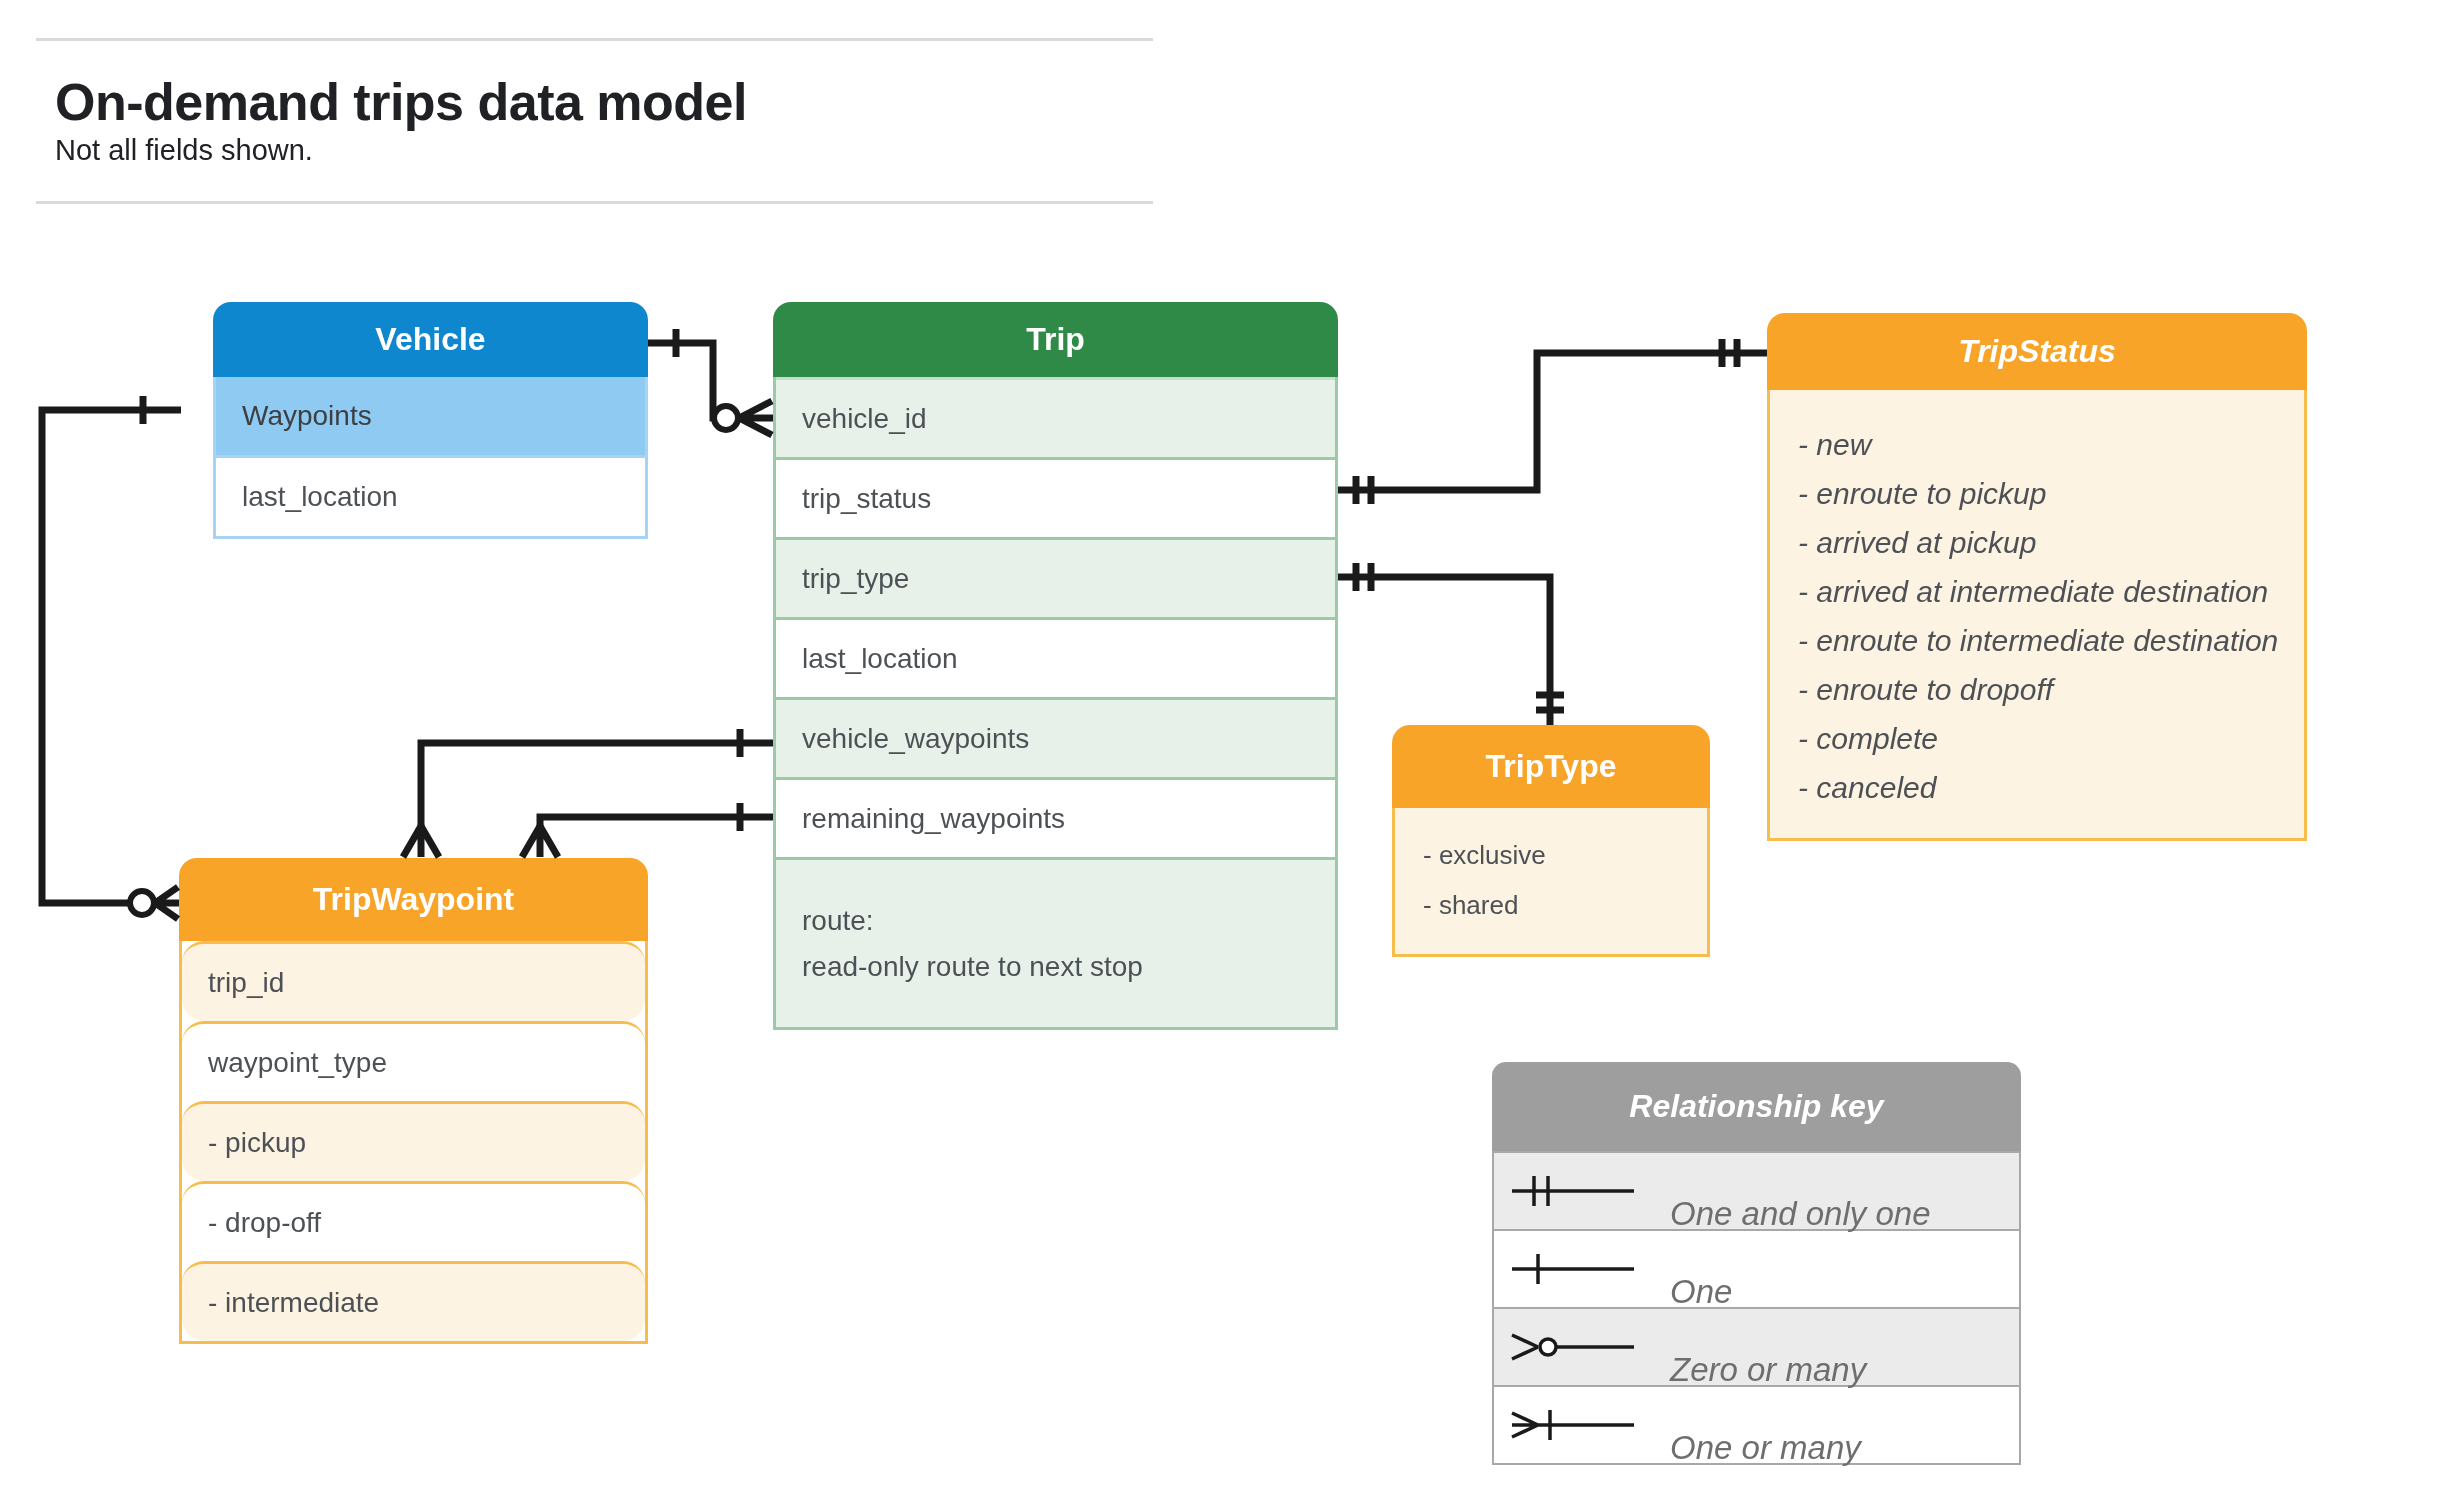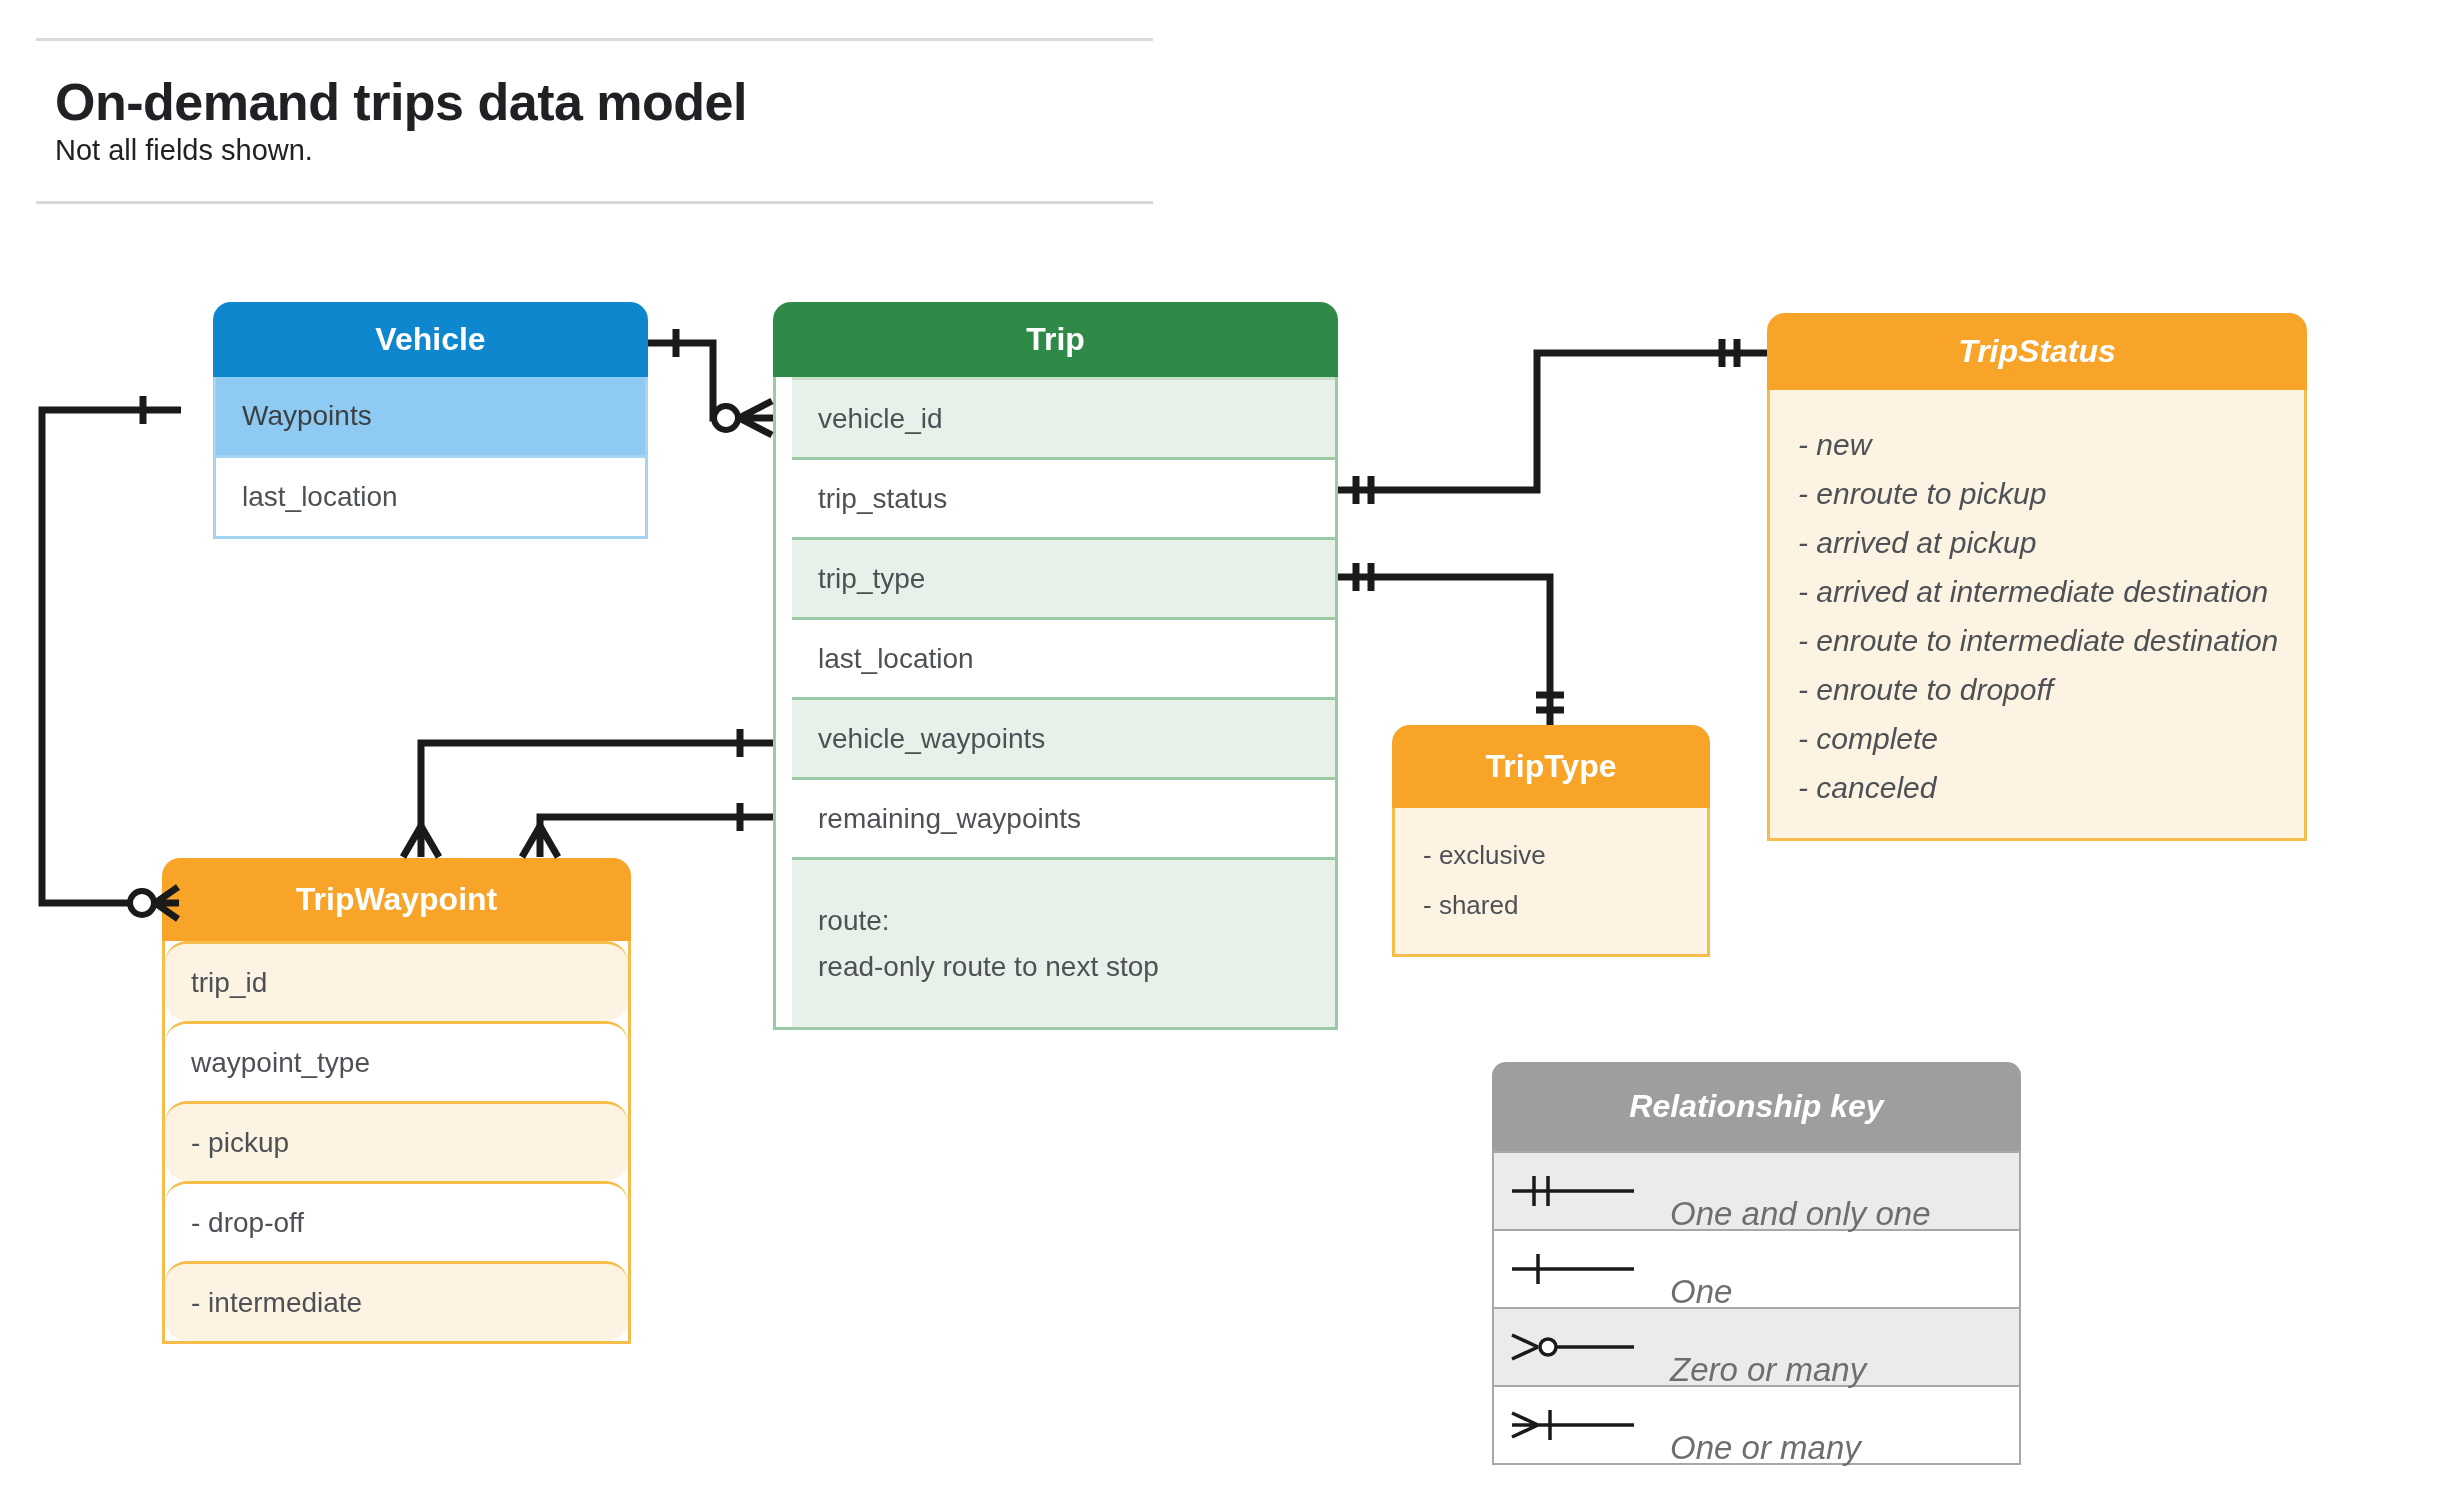--- a/index.html
+++ b/index.html
@@ -35,40 +35,40 @@
   
   #t-vehicle{left:181px; top:302px; width:467px;padding-left:32px;}
   #t-vehicle .thead{background:var(--blue);}
   #t-vehicle .tbody{border-color:var(--blue-border);}
   #t-vehicle .trow{height:81px; border-color:var(--blue-border); background:#fff;}
   #t-vehicle .trow.alt{background:var(--blue-light); height:78px; border-top:none; color:#3c4043;}
 
   
   #t-trip{left:773px; top:302px; width:565px;}
   #t-trip .thead{background:var(--green);}
-  #t-trip .tbody{border-color:var(--green-border);padding-left:16px;}
+  #t-trip .tbody{border-color:var(--green-border);}
   #t-trip .trow{height:80px; border-color:var(--green-border); background:#fff;}
   #t-trip .trow.alt{background:var(--green-light);}
   #t-trip .trow.first{border-top-color:#c4e0ca;}
   #t-trip .route{height:170px; flex-direction:column; align-items:flex-start; justify-content:center; gap:14px;}
 
   
   #t-tripstatus{left:1767px; top:313px; width:540px;font-style:italic;}
   #t-tripstatus .thead{background:var(--orange); height:77px;}
   #t-tripstatus .tbody{border-color:var(--orange-border); background:var(--cream); padding:30px 0 26px 28px;}
   #t-tripstatus .litem{font-size:30px; color:var(--text); line-height:49px;}
 
   
   #t-triptype{left:1392px; top:725px; width:318px;}
   #t-triptype .thead{background:var(--orange); height:83px;}
   #t-triptype .tbody{border-color:var(--orange-border); background:var(--cream); padding:22px 0 24px 28px;}
   #t-triptype .litem{font-size:26px; color:var(--text); line-height:50px;}
 
   
-  #t-tripwaypoint{left:162px; top:858px; width:469px;}
+  #t-tripwaypoint{left:179px; top:858px; width:469px;}
   #t-tripwaypoint .thead{background:var(--orange); height:83px;}
   #t-tripwaypoint .tbody{border-color:var(--orange-border);}
   #t-tripwaypoint .trow{height:80px; border-color:var(--orange-border); background:#fff;border-radius:22px;}
   #t-tripwaypoint .trow.alt{background:var(--cream);}
 
   
   #legend{left:1492px; top:1062px; width:529px;font-style:italic;}
   #legend .thead{background:var(--gray); height:89px; border-radius:14px 14px 0 0;}
   #legend .tbody{border-color:var(--gray-border); border-width:0 2px 2px 2px;}
   #legend .lrow{display:flex; align-items:center; height:78px; border-top:2px solid var(--gray-border); background:#fff; padding-left:14px;}

